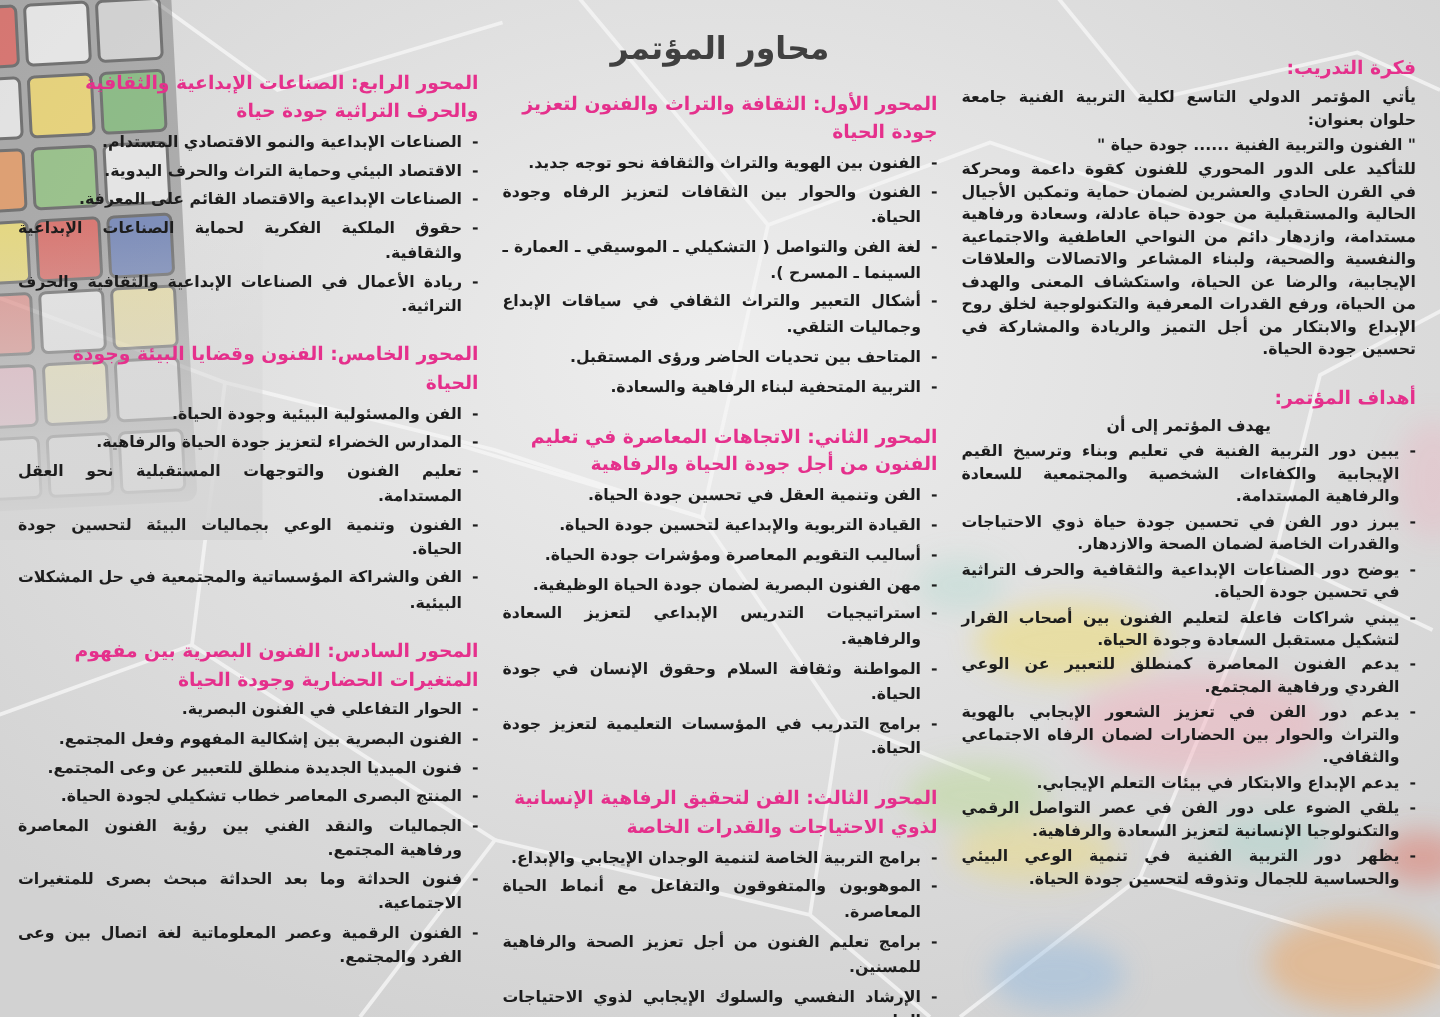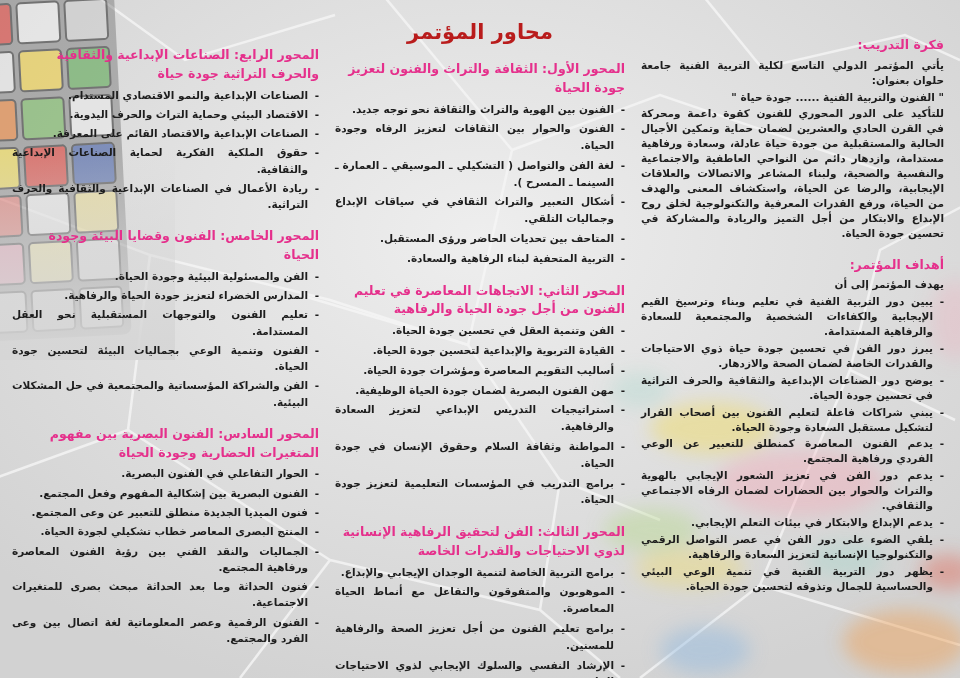--- a/index.html
+++ b/index.html
@@ -18,39 +18,39 @@
     padding:6px 16px 0 12px;
     box-sizing:border-box;
   }
   .col{box-sizing:border-box;}
   .col-overview{flex:0 0 303px;padding-top:30px;}
   .col-middle{flex:0 0 290px;padding-top:0;}
   .col-axes-left{flex:1;padding-top:40px;}
   .page-title{
     margin:14px 0 16px;
     text-align:center;
-    font-size:21px;font-weight:bold;color:#b91c1c;
+    font-size:21px;font-weight:bold;color:#404040;
     letter-spacing:0.5px;
   }
   .sec{margin-bottom:15px;}
   .h{
     color:#e5308c;
     font-size:12.5px;font-weight:bold;
     line-height:1.5;
     margin:0 0 3px;
     text-align:right;
   }
   .p{
     margin:0 0 2px;
     font-size:10.5px;font-weight:bold;
     line-height:1.42;color:#1d1d1d;
     text-align:justify;
   }
   .p.quote{text-align:right;}
-  .p.intro{text-align:right;}
+  .p.intro{text-align:center;}
   .items{list-style:none;margin:0;padding:0;}
   .items li{
     position:relative;
     padding-right:11px;
     font-size:10.5px;font-weight:bold;
     line-height:1.45;color:#1d1d1d;
     text-align:justify;
     margin-bottom:2px;
   }
   .items li::before{content:"-";position:absolute;right:0;top:0;}

